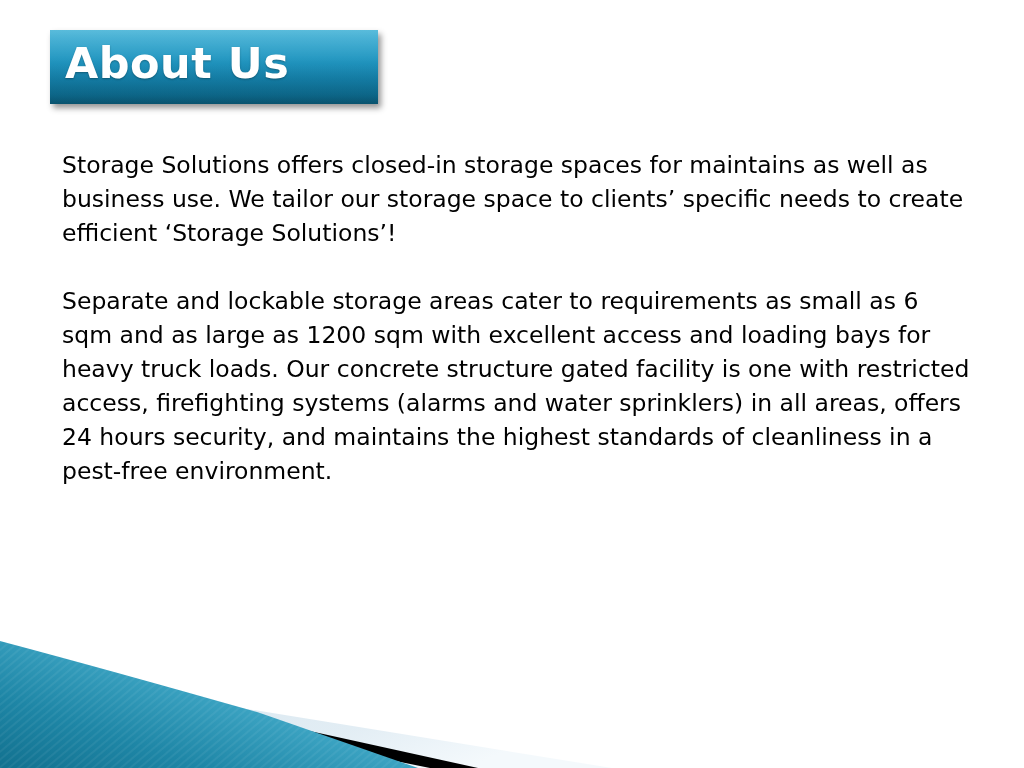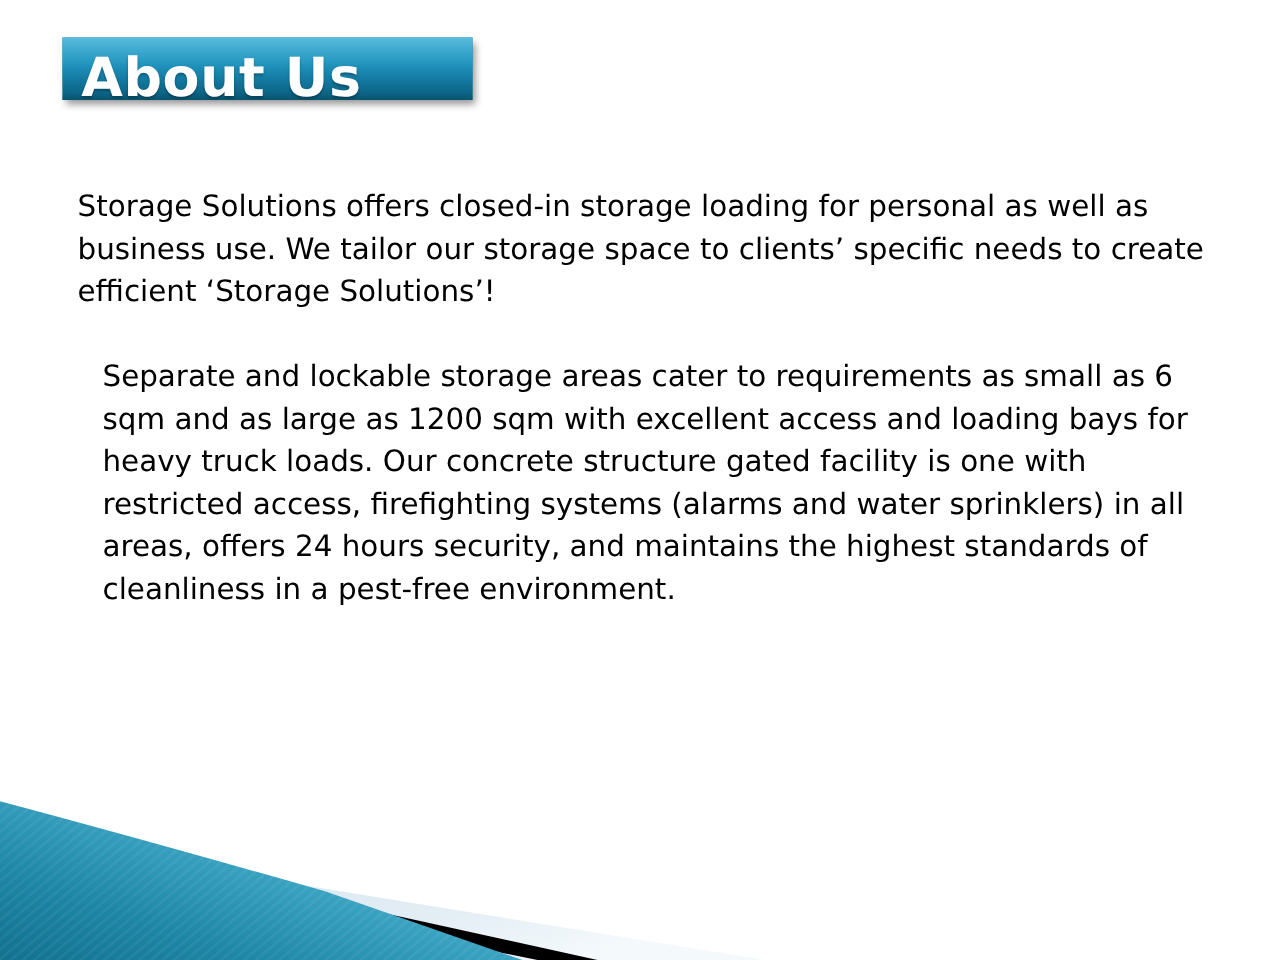--- a/index.html
+++ b/index.html
@@ -21,21 +21,21 @@
     background: #ffffff;
     overflow: hidden;
   }
 
   
   .title-banner {
     position: absolute;
     left: 50px;
     top: 30px;
     width: 328px;
-    height: 50px;
+    height: 74px;
     background: linear-gradient(to bottom,
                 #2BA9D1 0%,
                 #22A0CB 12%,
                 #1892BE 38%,
                 #0E7BA5 68%,
                 #09608086 88%,
                 #0A5C7B 100%);
     background-color: #0E7BA5;
     box-shadow: 3px 4px 6px rgba(0,0,0,0.42);
     box-sizing: border-box;
@@ -75,21 +75,20 @@
     font-family: "DejaVu Sans", sans-serif;
     font-size: 23.5px;
     line-height: 34px;
     z-index: 3;
   }
   .body-text p {
     margin: 0 0 34px 0;
   }
   .body-text p:last-child {
     margin-bottom: 0;
-    margin-left: 20px;
   }
 
   
   .corner-deco {
     position: absolute;
     left: 0;
     bottom: 0;
     width: 660px;
     height: 135px;
     z-index: 1;
@@ -104,21 +103,21 @@
 </head>
 <body>
 
 <div class="slide">
 
   <div class="title-banner">
     <div class="title-text">About Us</div>
   </div>
 
   <div class="body-text">
-    <p>Storage Solutions offers closed-in storage loading for personal as well as business use. We tailor our storage space to clients’ specific needs to create efficient ‘Storage Solutions’!</p>
+    <p>Storage Solutions offers closed-in storage spaces for maintains as well as business use. We tailor our storage space to clients’ specific needs to create efficient ‘Storage Solutions’!</p>
     <p>Separate and lockable storage areas cater to requirements as small as 6 sqm and as large as 1200 sqm with excellent access and loading bays for heavy truck loads. Our concrete structure gated facility is one with restricted access, firefighting systems (alarms and water sprinklers) in all areas, offers 24 hours security, and maintains the highest standards of cleanliness in a pest-free environment.</p>
   </div>
 
   <div class="corner-deco">
     <svg viewBox="0 0 660 135" xmlns="http://www.w3.org/2000/svg" aria-hidden="true">
       <defs>
         <linearGradient id="tealGrad" x1="0" y1="1" x2="1" y2="0.15">
           <stop offset="0%" stop-color="#12718F"></stop>
           <stop offset="28%" stop-color="#1E86A6"></stop>
           <stop offset="58%" stop-color="#3BA3C2"></stop>

